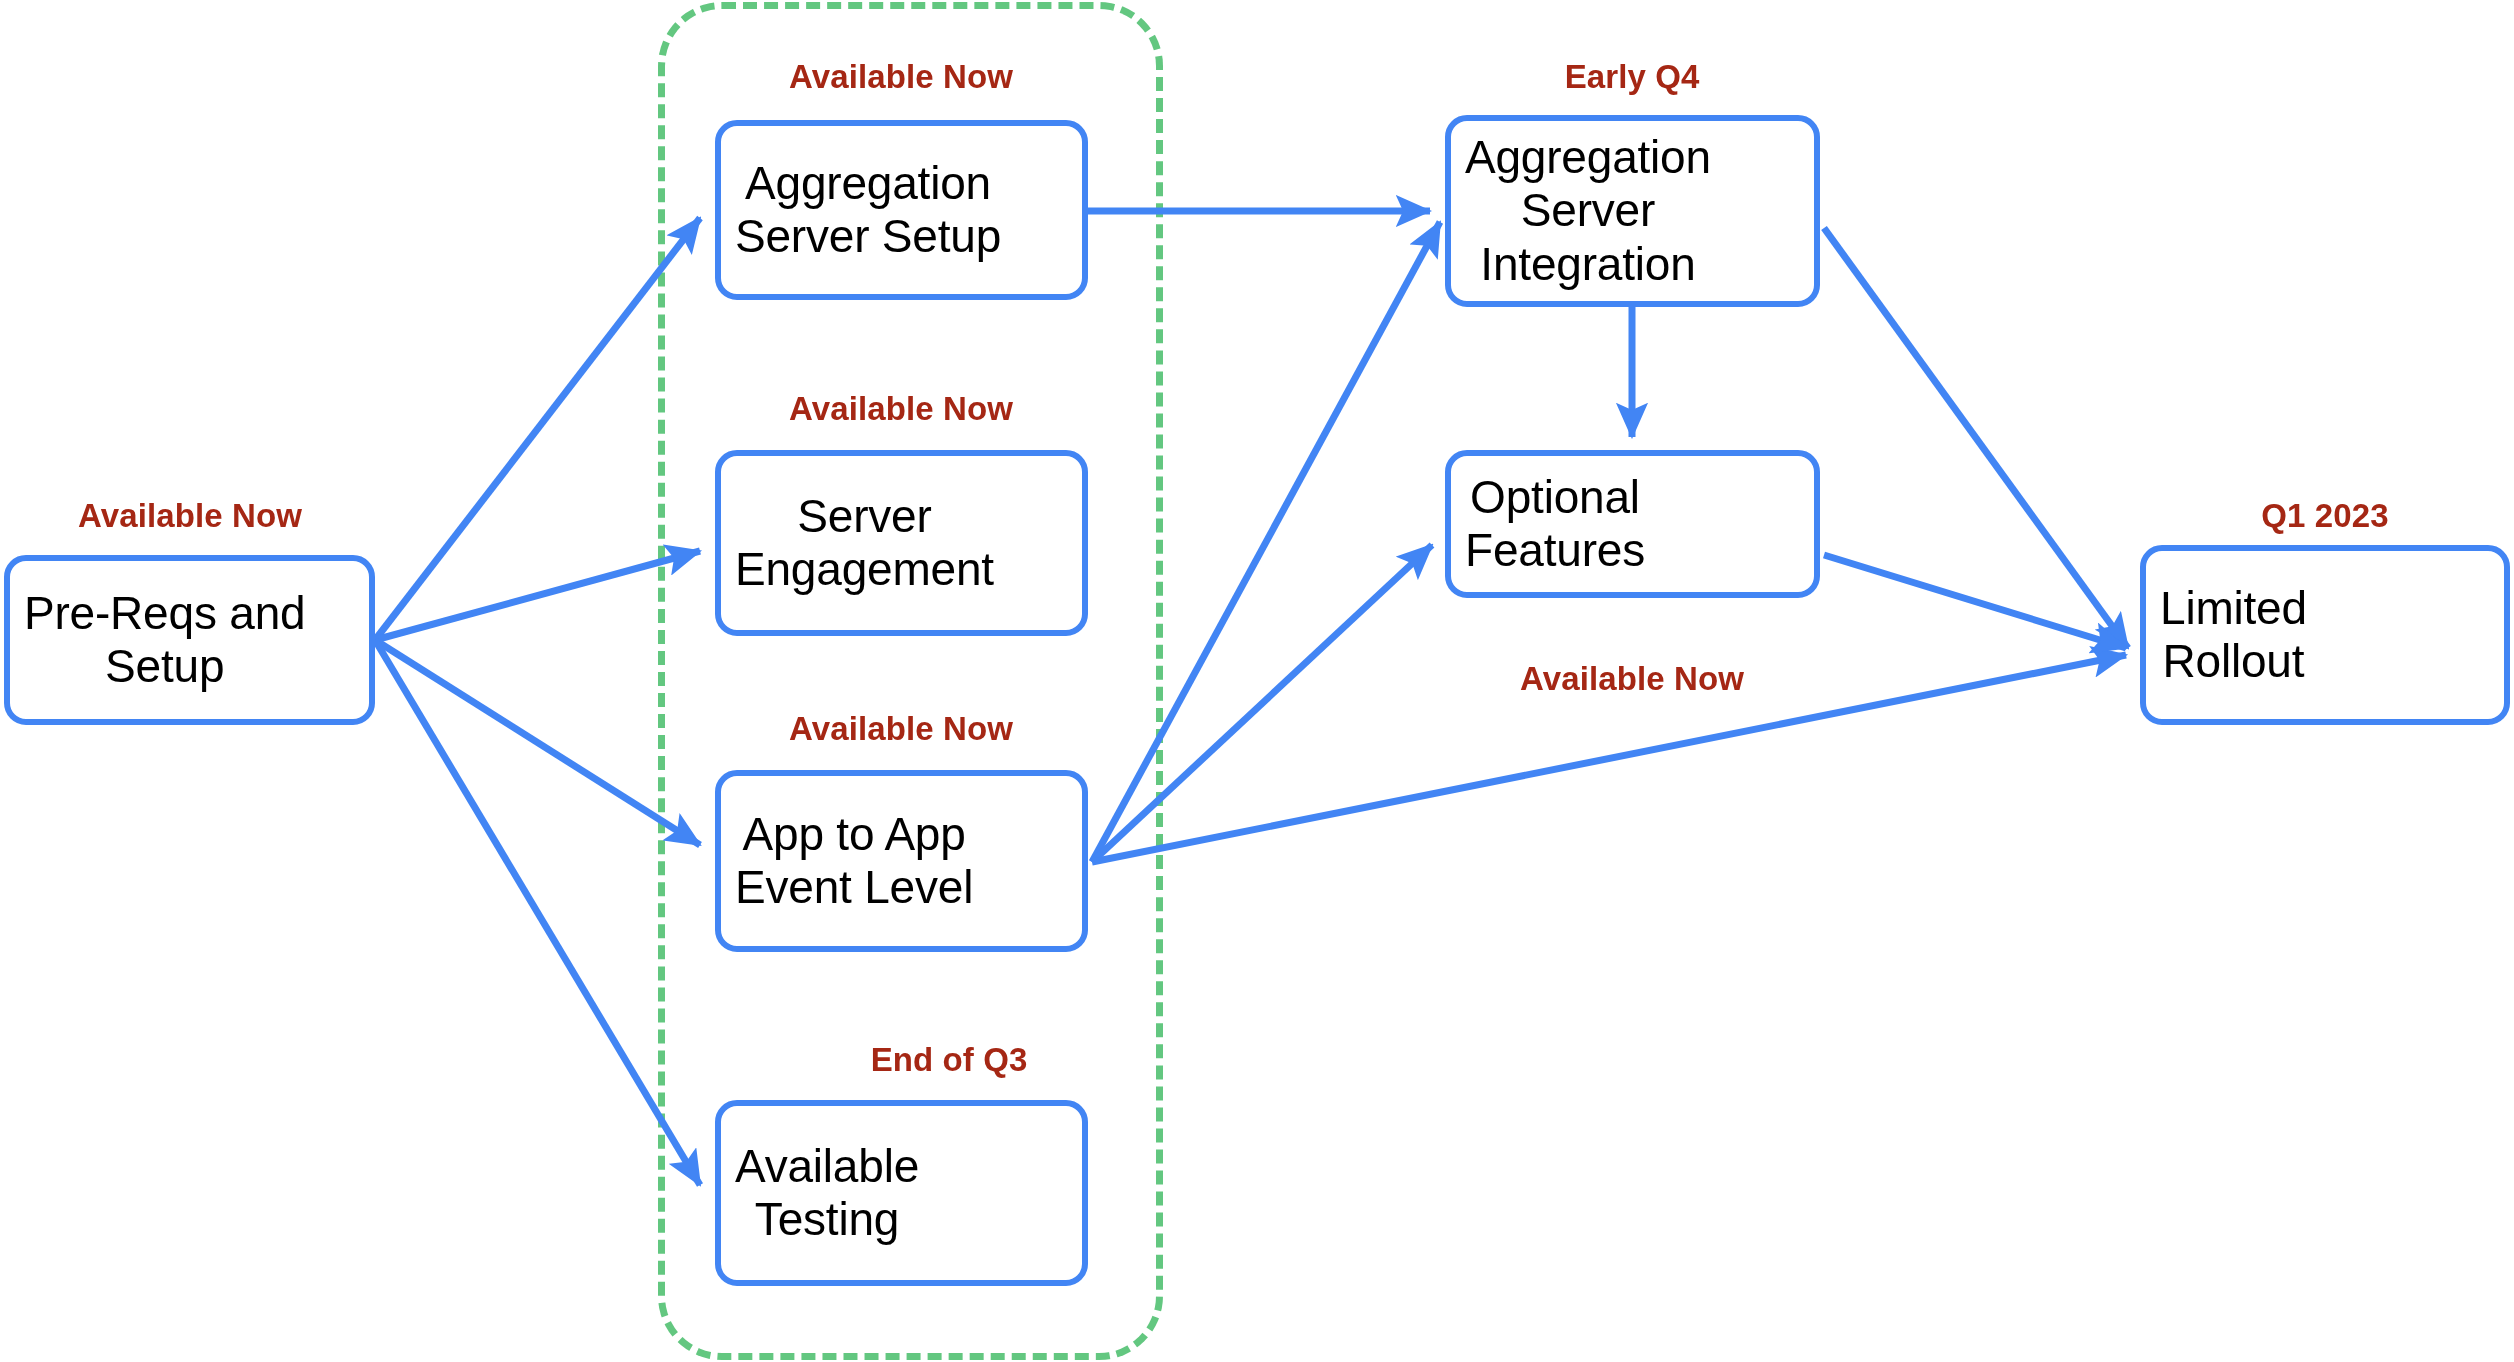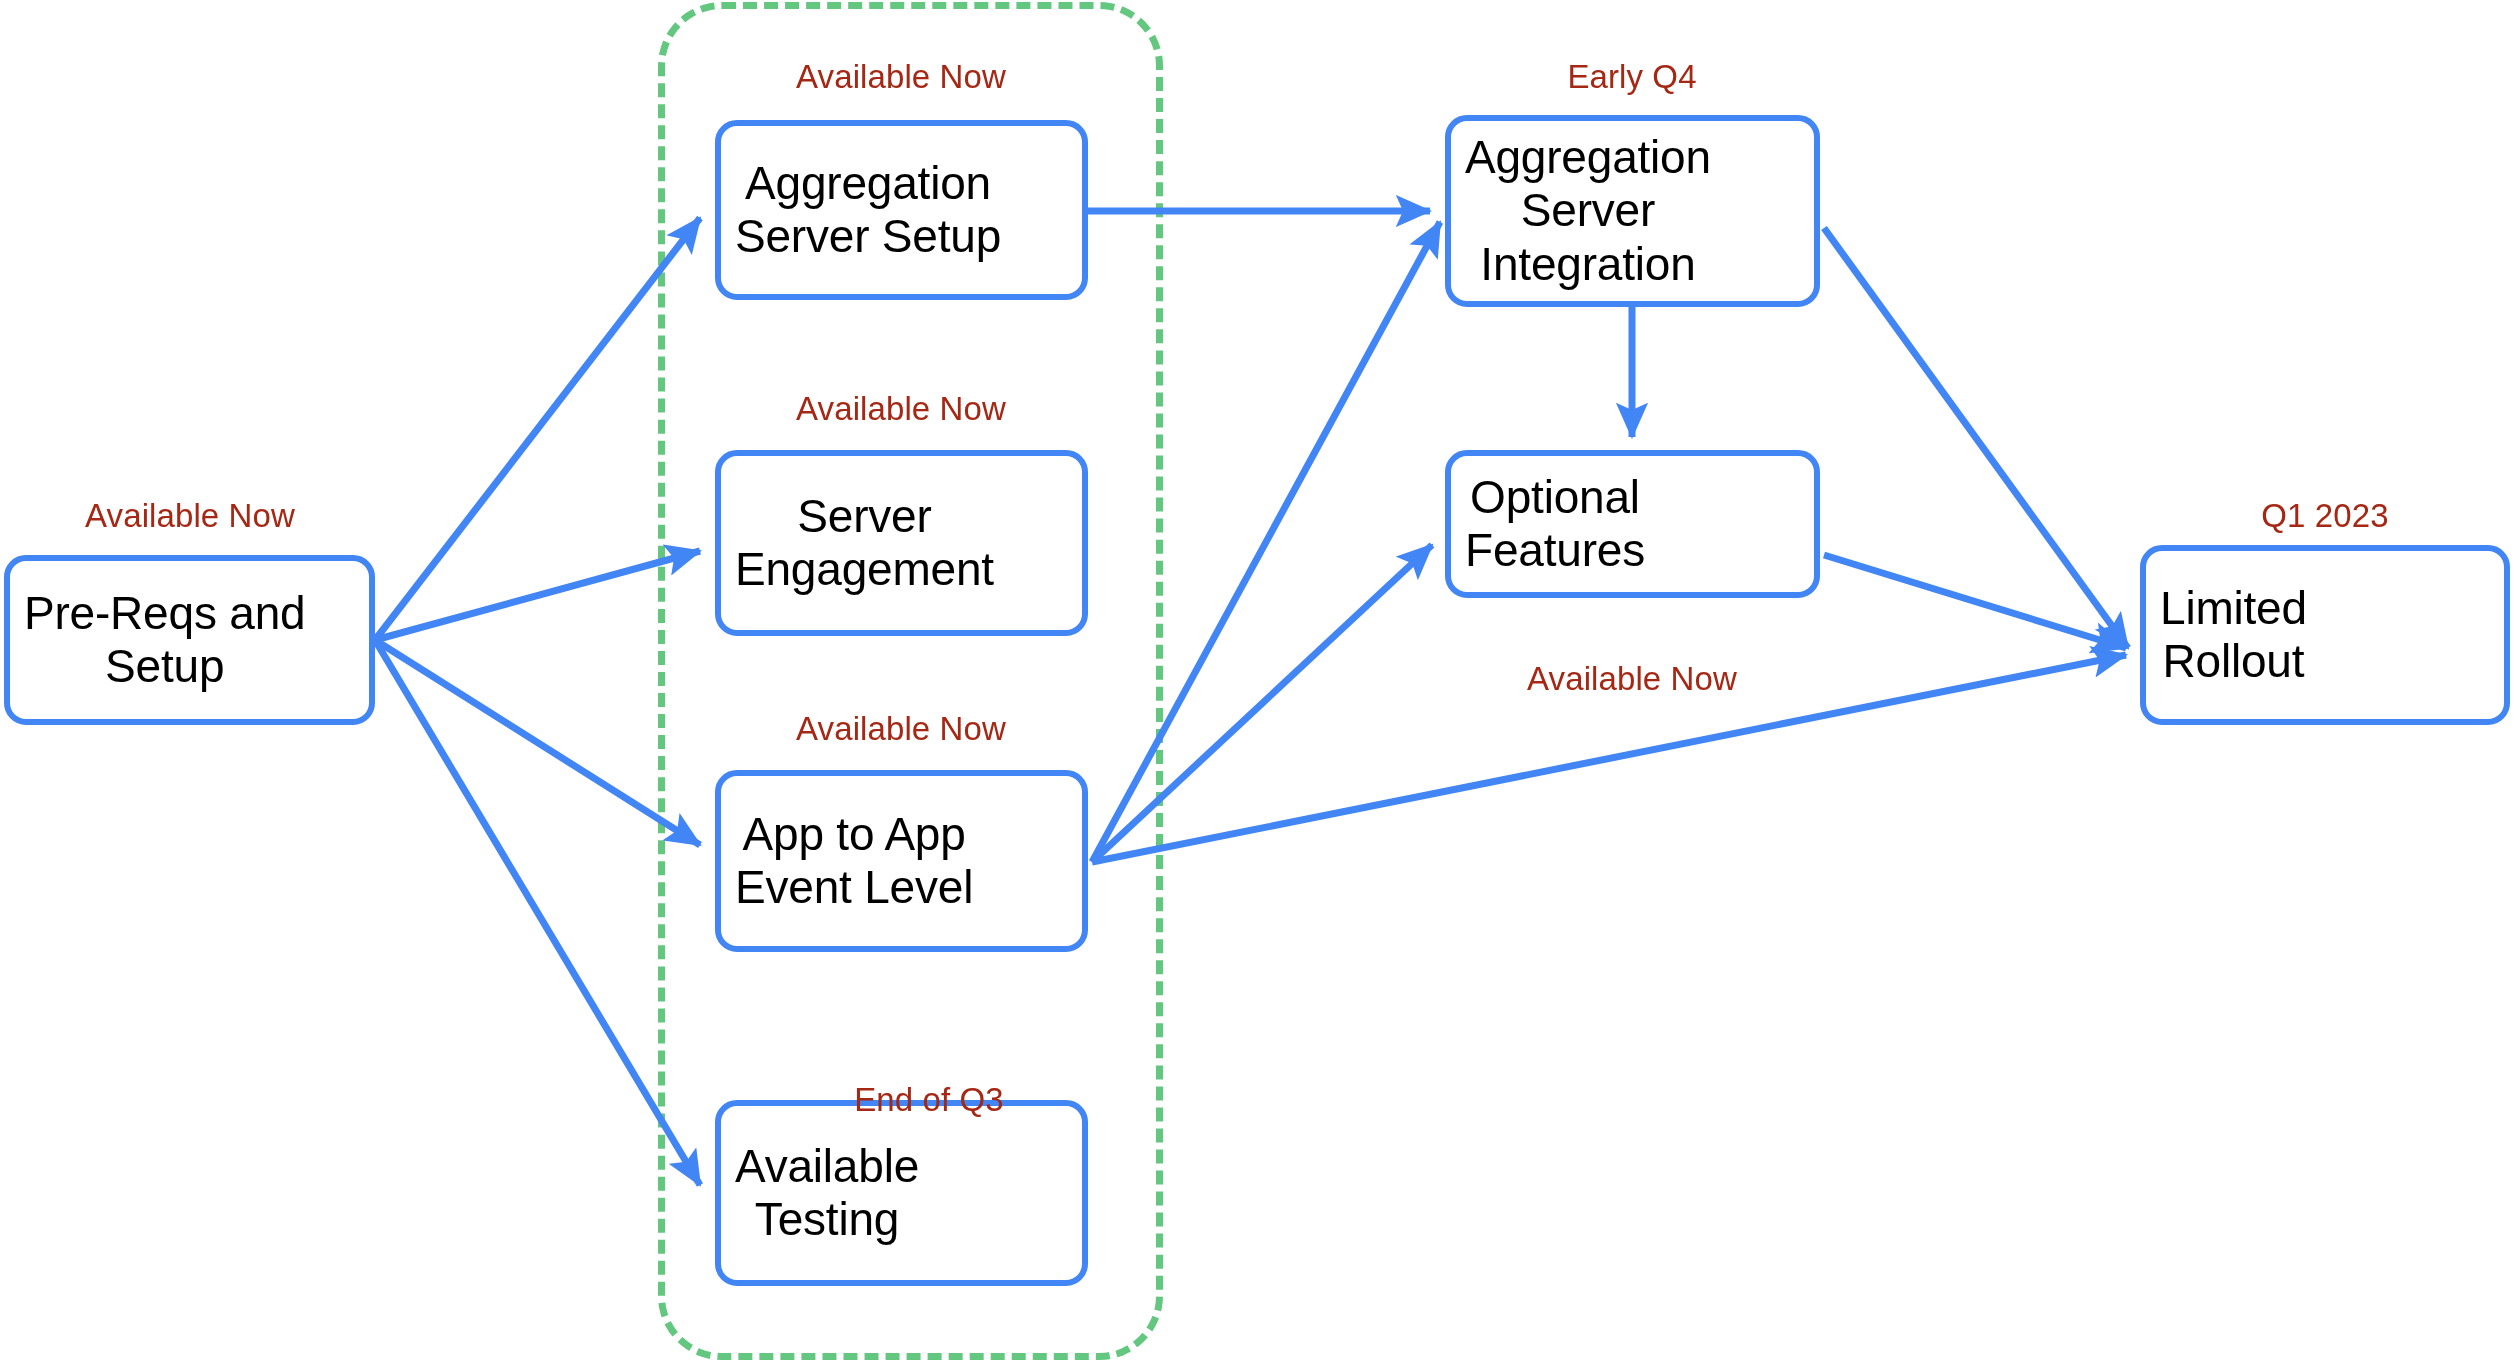--- a/index.html
+++ b/index.html
@@ -52,21 +52,21 @@
     padding: 0 14px;
   }
   .node-label {
     display: block;
     white-space: pre-line;
   }
   .status {
     position: absolute;
     color: #a52714;
     font-size: 33px;
-    font-weight: 400;
+    font-weight: 700;
     letter-spacing: 0.1px;
     text-align: center;
     white-space: nowrap;
     transform: translateX(-50%);
   }
 </style>
 </head>
 <body>
 
 <div id="canvas">
@@ -115,21 +115,21 @@
       <div class="status" style="left: 901px; top: 390px;">Available Now</div>
       <div class="node" style="left: 715px; top: 770px; width: 373px; height: 182px;">
         <span class="node-label">App to App
 Event Level</span>
       </div>
       <div class="status" style="left: 901px; top: 710px;">Available Now</div>
       <div class="node" style="left: 715px; top: 1100px; width: 373px; height: 186px;">
         <span class="node-label">Available
 Testing</span>
       </div>
-      <div class="status" style="left: 929px; top: 1041px; margin-top: 40px;">End of Q3</div>
+      <div class="status" style="left: 949px; top: 1041px;">End of Q3</div>
       <div class="node" style="left: 1445px; top: 115px; width: 375px; height: 192px;">
         <span class="node-label">Aggregation
 Server
 Integration</span>
       </div>
       <div class="status" style="left: 1632px; top: 58px;">Early Q4</div>
       <div class="node" style="left: 1445px; top: 450px; width: 375px; height: 148px;">
         <span class="node-label">Optional
 Features</span>
       </div>

